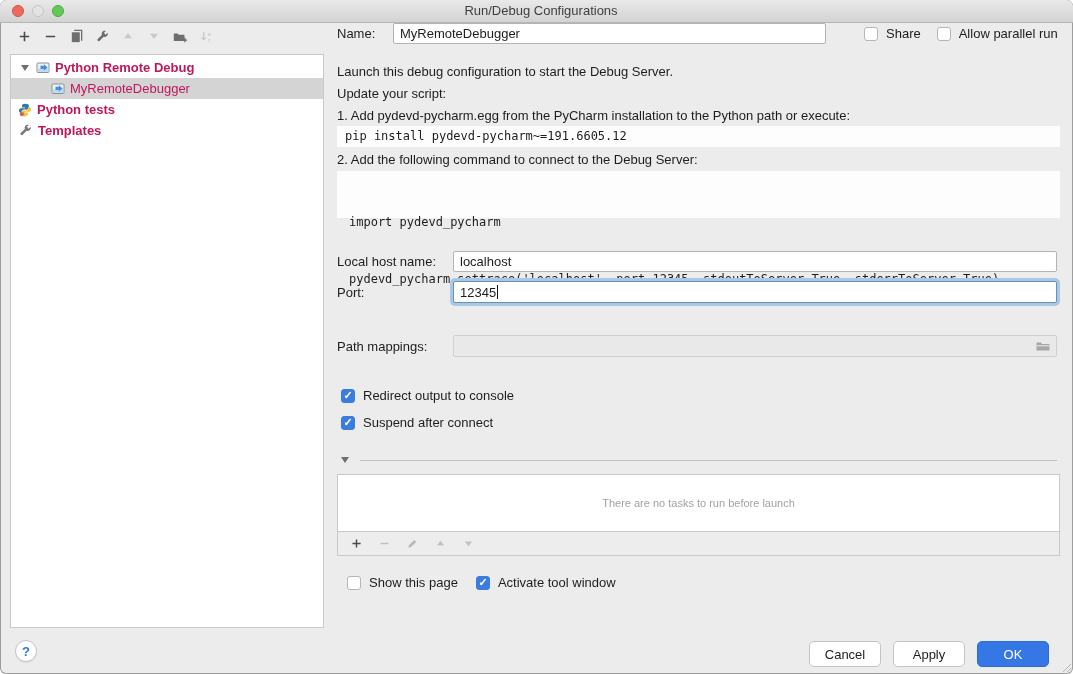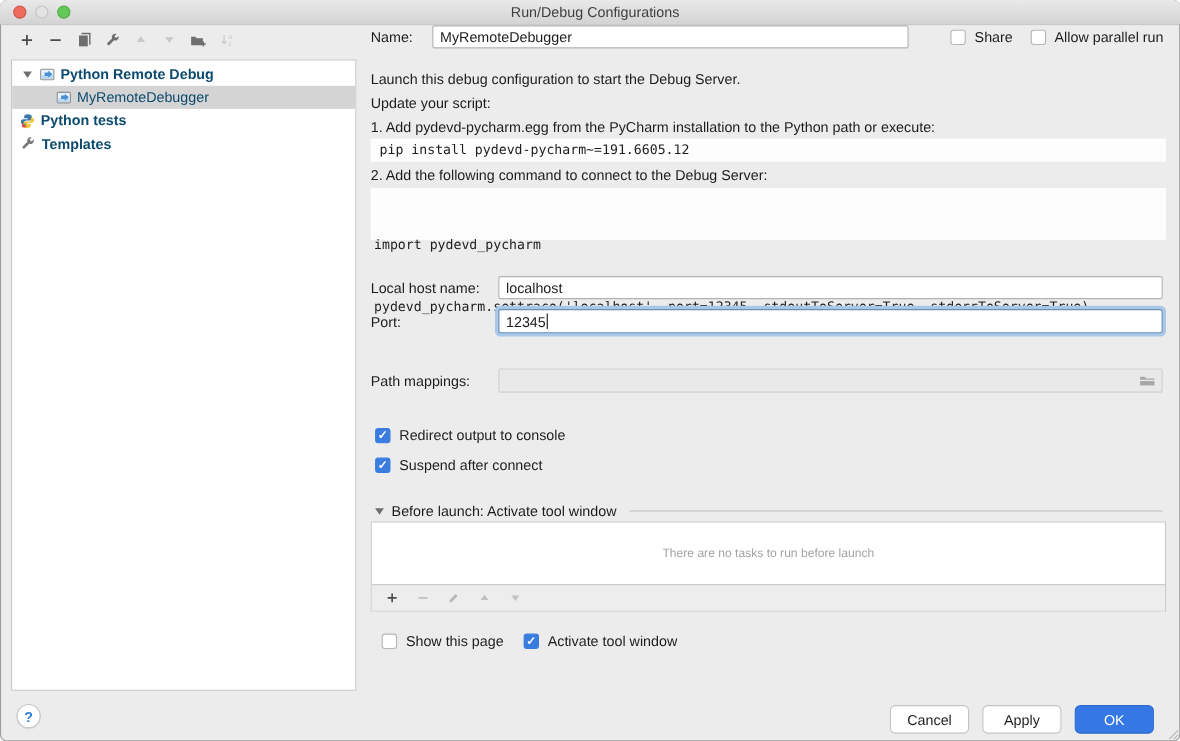--- a/index.html
+++ b/index.html
@@ -15,21 +15,21 @@
   .light.red{background:#ec6a5e;border:1px solid #d05248;box-sizing:border-box;}
   .light.gray{background:#e3e3e3;border:1px solid #c3c3c3;box-sizing:border-box;}
   .light.green{background:#64c858;border:1px solid #4aad40;box-sizing:border-box;}
   .content{position:absolute;top:22px;left:0;right:0;bottom:0;}
   
   .ltoolbar{position:absolute;left:16px;top:6px;display:flex;gap:10px;align-items:center;}
   .tbtn{width:16px;height:16px;display:flex;align-items:center;justify-content:center;}
   
   .treepanel{position:absolute;left:10px;top:32px;width:314px;height:574px;background:#fff;
              border:1px solid #c8c8c8;box-sizing:border-box;overflow:hidden;}
-  .trow{position:relative;height:21px;display:flex;align-items:center;font-size:13px;color:#0c4a6e;}
+  .trow{position:relative;height:21px;display:flex;align-items:center;font-size:13px;color:#be185d;}
   .trow.sel{background:#d4d4d4;}
   .trow .lbl{margin-left:5px;}
   .trow .bold{font-weight:bold;}
   .chev{width:0;height:0;margin-left:10px;}
   .chev.down{border-left:4.5px solid transparent;border-right:4.5px solid transparent;border-top:6px solid #6f6f6f;}
   .ticon{display:inline-flex;margin-left:7px;}
   .indent1{width:33px;flex:none;}
   
   .right{position:absolute;left:337px;top:0;width:723px;font-size:13px;color:#1d1d1d;}
   .row{position:absolute;display:flex;align-items:center;}
@@ -188,21 +188,21 @@
       </div>
 
       <div class="row" style="top:42px;">Launch this debug configuration to start the Debug Server.</div>
       <div class="row" style="top:64px;">Update your script:</div>
       <div class="row" style="top:86px;">1. Add pydevd-pycharm.egg from the PyCharm installation to the Python path or execute:</div>
 
       <div class="codeline" style="top:104px;left:0;width:723px;height:21px;line-height:21px;padding-left:8px;">pip install pydevd-pycharm~=191.6605.12</div>
 
       <div class="row" style="top:130px;">2. Add the following command to connect to the Debug Server:</div>
 
-      <div class="codeline" style="top:149px;left:0;width:723px;height:47px;line-height:19px;padding:4px 0 0 3px;">
+      <div class="codeline" style="top:149px;left:0;width:723px;height:47px;line-height:19px;padding:4px 0 0 12px;">
         <div>import pydevd_pycharm</div>
         <div>pydevd_pycharm.settrace('localhost', port=12345, stdoutToServer=True, stderrToServer=True)</div>
       </div>
 
       <div class="row" style="top:229px;left:0;right:0;">
         <span class="formlabel">Local host name:</span>
         <input class="inp" style="width: 604px;" value="localhost">
       </div>
 
       <div class="row" style="top:259px;left:0;right:0;">
@@ -228,21 +228,20 @@
         <span class="cb checked"></span>
         <span class="cblabel">Redirect output to console</span>
       </div>
       <div class="row" style="top:393px;left:4px;">
         <span class="cb checked"></span>
         <span class="cblabel">Suspend after connect</span>
       </div>
 
       <div class="row blheader" style="top:435px;left:4px;right:3px;">
         <span class="chev down" style="margin-left:0;"></span>
-        <span>Before launch: Activate tool window</span>
         <span class="blline"></span>
       </div>
 
       <div class="taskpanel" style="top:452px;left:0;width:723px;">
         <div class="taskempty">There are no tasks to run before launch</div>
         <div class="taskbar">
           <span class="tbtn">
             <svg width="13" height="13" viewBox="0 0 16 16">
                 <path d="M8 3v10M3 8h10" stroke="#4a4a4a" stroke-width="1.8" fill="none"></path>
               </svg>

